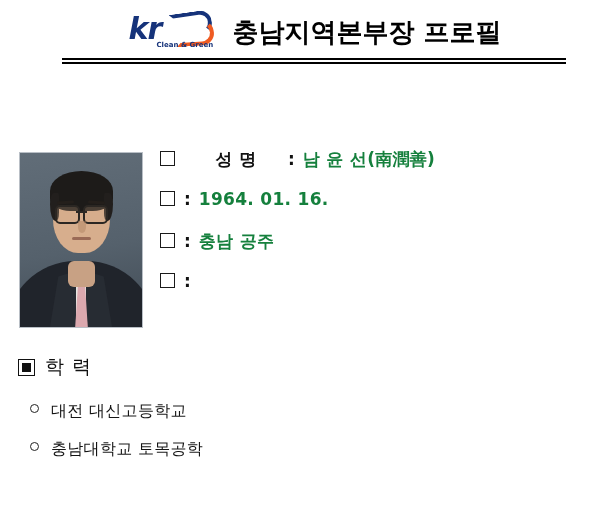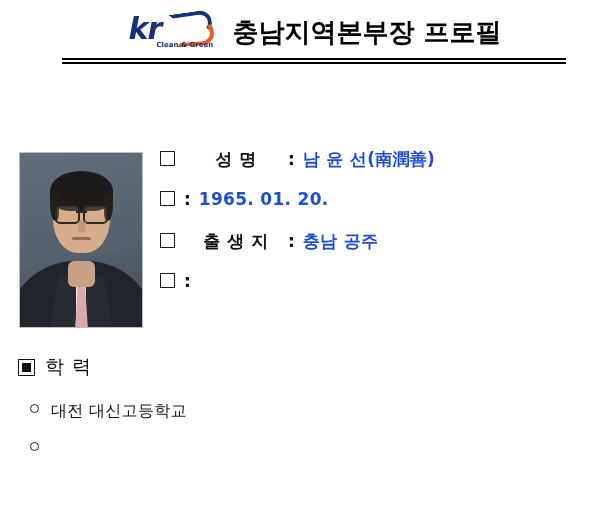--- a/index.html
+++ b/index.html
@@ -334,21 +334,21 @@
   }
   .info-colon {
     font-size: 17px;
     font-weight: bold;
     color: #111111;
     margin-right: 8px;
     flex: 0 0 auto;
   }
   .info-value {
     font-size: 17px;
-    color: #1d4ed8;
+    color: #15803d;
     letter-spacing: 0.3px;
   }
   .info-value.bold { font-weight: bold; }
 
   
   .section {
     position: absolute;
     left: 0;
     top: 352px;
     width: 600px;
@@ -464,26 +464,25 @@
     <div class="info-row">
       <span class="cb"></span>
       <span class="info-label">성      명</span>
       <span class="info-colon">:</span>
       <span class="info-value bold">남 윤 선(南潤善)</span>
     </div>
 
     <div class="info-row">
       <span class="cb"></span>
       <span class="info-colon">:</span>
-      <span class="info-value bold">1965. 01. 20.</span>
+      <span class="info-value bold">1964. 01. 16.</span>
     </div>
 
     <div class="info-row">
       <span class="cb"></span>
-      <span class="info-label">출 생 지</span>
       <span class="info-colon">:</span>
       <span class="info-value bold">충남 공주</span>
     </div>
 
     <div class="info-row">
       <span class="cb"></span>
       <span class="info-colon">:</span>
     </div>
 
   </div>
@@ -498,15 +497,16 @@
     <span class="section-title">학      력</span>
   </div>
 
   <ul class="edu-list">
     <li class="edu-item">
       <span class="circle-bullet"></span>
       <span class="edu-text">대전 대신고등학교</span>
     </li>
     <li class="edu-item">
       <span class="circle-bullet"></span>
+      <span class="edu-text">충남대학교 토목공학</span>
     </li>
   </ul>
 </div>
 
 </body></html>

